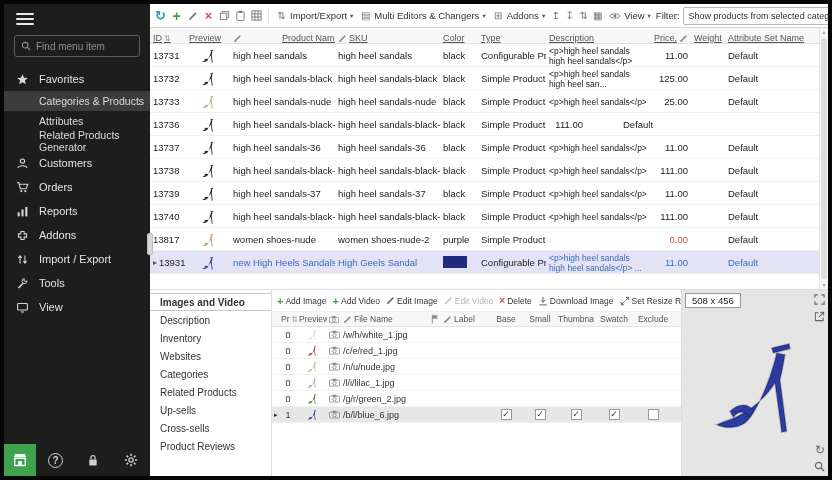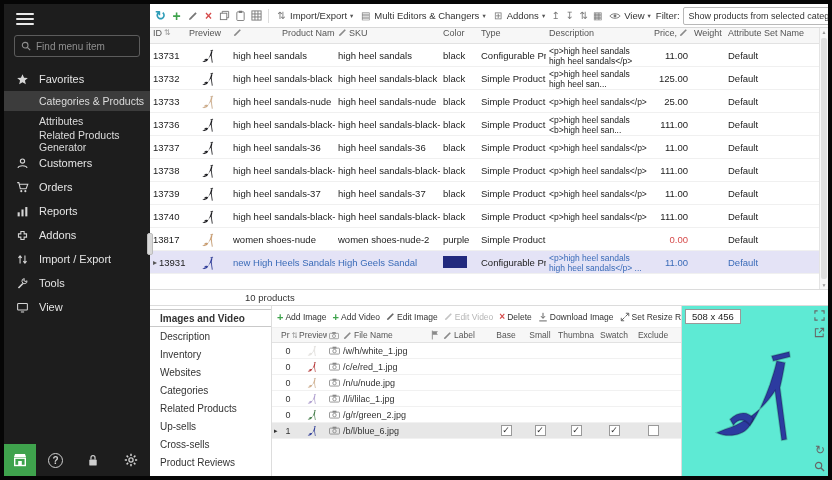--- a/index.html
+++ b/index.html
@@ -35,21 +35,21 @@
   .car{font-size:6.5px;color:#555;}
   .flab{margin-left:auto;flex-shrink:0;}
   .fselect{border:1px solid #b8b8b8;border-radius:2px;height:18px;display:inline-flex;align-items:center;gap:4px;padding:0 5px;font-size:9px;cursor:pointer;flex-shrink:0;background:#fff;}
   
   .gridwrap{height:262px;flex-shrink:0;display:flex;border-bottom:1px solid #dcdcdc;overflow:hidden;position:relative;}
   #pgrid{width:669px;overflow:hidden;}
   .vscroll{width:9px;background:#f7f7f7;border-left:1px solid #e4e4e4;position:relative;}
   .vs-a{position:absolute;left:0;right:0;text-align:center;font-size:5px;color:#999;}
   .vs-thumb{position:absolute;left:1px;right:1px;top:10px;bottom:10px;background:#dedede;border-radius:2px;}
   .gh{display:flex;height:16px;background:#f7f7f7;border-bottom:1px solid #e2e2e2;font-size:9px;align-items:center;}
-  .ghc{display:flex;align-items:flex-start;gap:2px;padding:0 3px;color:#555;overflow:hidden;white-space:nowrap;flex-shrink:0;height:100%;}
+  .ghc{display:flex;align-items:flex-end;gap:2px;padding:0 3px;color:#555;overflow:hidden;white-space:nowrap;flex-shrink:0;height:100%;text-decoration:underline;}
   .ghc svg{flex-shrink:0;color:#8a8a8a;}
   .gr{display:flex;height:23px;border-bottom:1px solid #f0f0f0;font-size:9.5px;color:#222;align-items:center;cursor:default;}
   .gr.sel{background:#e4e3f6;}
   .gc{padding:0 3px;overflow:hidden;white-space:nowrap;text-overflow:ellipsis;flex-shrink:0;display:flex;align-items:center;height:100%;}
   .gc.right{justify-content:flex-end;}
   .gc.prev{justify-content:center;}
   .gc.desc{display:-webkit-box;-webkit-line-clamp:2;-webkit-box-orient:vertical;white-space:normal;font-size:8.5px;line-height:10px;max-height:21px;height:auto;padding-top:1px;}
   .shoe{display:flex;}
   .exp{font-size:8px;color:#555;margin-right:2px;}
   .sortic{font-size:8px;color:#999;}
@@ -74,21 +74,21 @@
   .ig-r{display:flex;height:16px;flex-shrink:0;border-bottom:1px solid #f1f1f1;font-size:9px;align-items:center;}
   .ig-r.sel{background:#e7e7e7;}
   .igc{padding:0 2px;overflow:hidden;white-space:nowrap;flex-shrink:0;display:flex;align-items:center;color:#333;height:100%;}
   .igc.center{justify-content:center;}
   .ig-h .igc{color:#555;gap:2px;}
   .ig-h .igc svg{color:#8a8a8a;}
   .cam{color:#888;display:flex;}
   .cb{width:11px;height:11px;border:1px solid #999;background:#fff;display:flex;align-items:center;justify-content:center;font-size:9px;line-height:1;color:#333;cursor:pointer;}
   .count2{margin-top:auto;height:16px;flex-shrink:0;border-top:1px solid #e5e5e5;display:flex;align-items:center;justify-content:center;font-size:9.5px;color:#333;}
   
-  .preview{width:146px;flex-shrink:0;position:relative;background:#5eead4;overflow:hidden;text-align:right;}
+  .preview{width:146px;flex-shrink:0;position:relative;background:#e5e5e5;overflow:hidden;text-align:right;}
   .sizebox{position:absolute;left:3px;top:3px;border:1px solid #999;padding:1px 6px;font-size:9.5px;color:#222;background:#fff;z-index:2;}
   .pv-ic{position:absolute;color:#666;cursor:pointer;z-index:2;display:flex;}
   .rot{font-size:12px;color:#666;line-height:1;}
   .bigshoe{position:absolute;inset:0;display:flex;align-items:center;justify-content:center;}
   .grip{position:absolute;left:143px;top:229px;width:6px;height:22px;background:#d9d9d9;border:1px solid #bdbdbd;border-radius:2px;z-index:5;cursor:col-resize;}
 </style>
 </head>
 <body>
 
 <div class="frame">
@@ -406,21 +406,20 @@
                     <path d="M80,28 L101,23 L102,29 L82,34 Z"></path>
                     <path d="M30,104 C40,94 52,94 58,103 L54,111 C47,103 40,103 34,111 Z"></path>
                   </g>
                 </svg>
               </span>
             </div>
             <div class="gc" style="width: 105px;">high heel sandals-black-36</div>
             <div class="gc" style="width: 105px;">high heel sandals-black-36</div>
             <div class="gc" style="width: 38px;">black</div>
             <div class="gc" style="width: 68px;">Simple Product</div>
-            <div class="gc desc" style="width: 105px;">&lt;p&gt;high heel sandals &lt;b&gt;high heel san...</div>
             <div class="gc right" style="width: 40px;">111.00</div>
             <div class="gc" style="width: 34px;"></div>
             <div class="gc" style="width: 94px;">Default</div>
           </div>
           <div class="gr">
             <div class="gc" style="width: 36px;">
               <span>13737</span>
             </div>
             <div class="gc prev" style="width: 44px;">
               <span class="shoe" style="color:#1a1a1e">
@@ -566,21 +565,20 @@
             <div class="gc blue" style="width: 94px;">Default</div>
           </div>
         </div>
       <div class="vscroll">
         <span class="vs-a" style="top:1px">▲</span>
         <span class="vs-a" style="bottom:1px">▼</span>
         <span class="vs-thumb"></span>
       </div>
     </div>
 
-    <div class="countbar">10 products</div>
 
     <div class="bottom">
       <div class="tabscol" id="tabs">
           <div class="tab active">Images and Video</div>
           <div class="tab">Description</div>
           <div class="tab">Inventory</div>
           <div class="tab">Websites</div>
           <div class="tab">Categories</div>
           <div class="tab">Related Products</div>
           <div class="tab">Up-sells</div>

